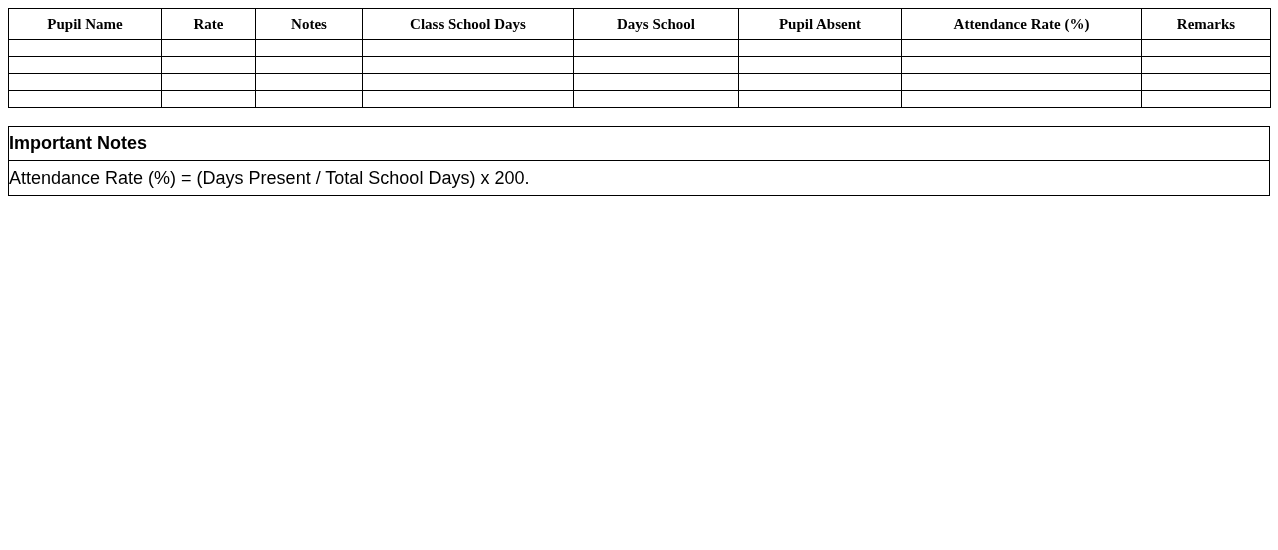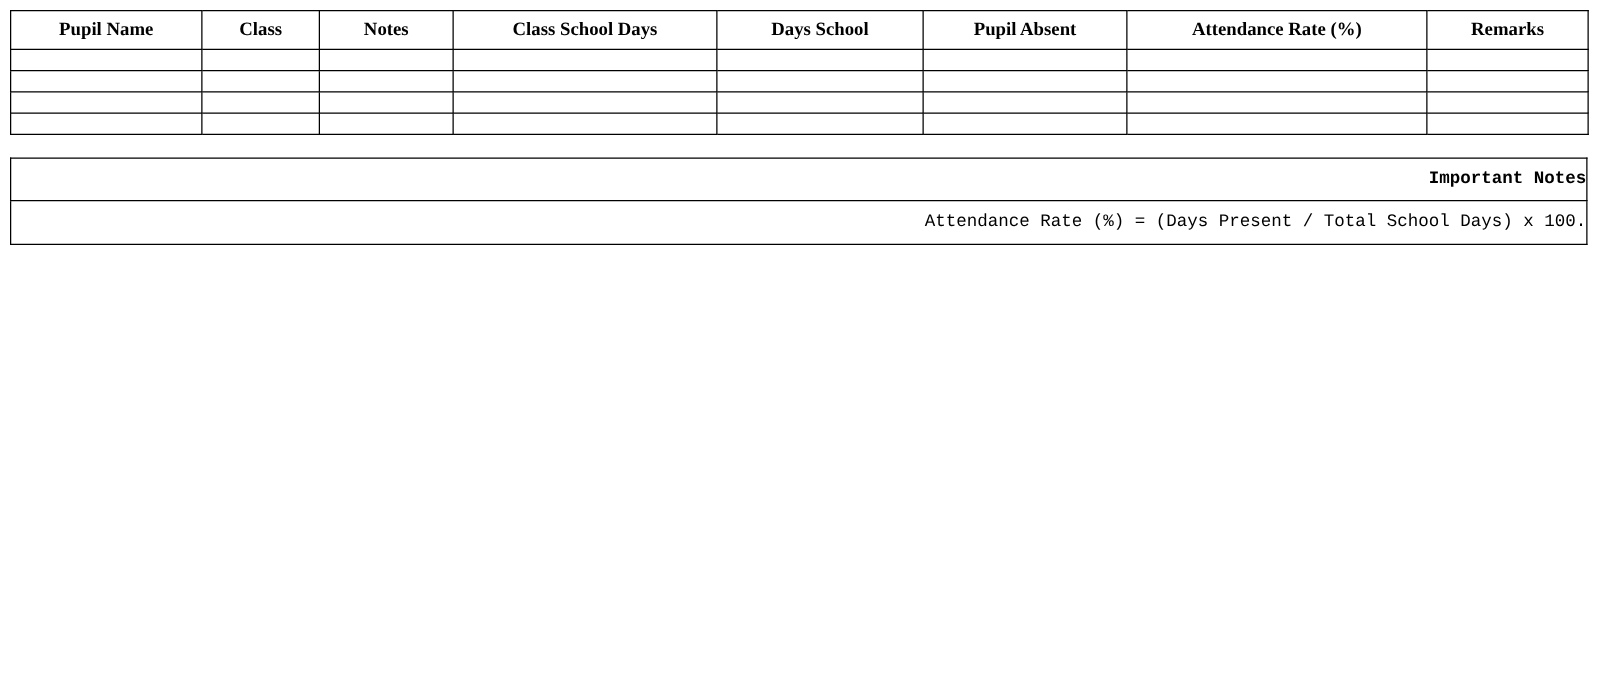--- a/index.html
+++ b/index.html
@@ -45,23 +45,23 @@
     white-space: nowrap;
   }
   #attendance-table td.blank-cell {
     height: 16px;
   }
   .spacer {
     height: 18px;
   }
   
   #notes-table td {
-    font-family: Liberation Mono, monospace;
-    font-size: 14px;
-    text-align: right;
+    font-family: Liberation Sans, sans-serif;
+    font-size: 18px;
+    text-align: left;
     height: 34px;
     line-height: 34px;
     vertical-align: middle;
     white-space: nowrap;
   }
   #notes-table td.notes-title {
     font-weight: bold;
     height: 33px;
     line-height: 33px;
   }
@@ -78,21 +78,21 @@
       <col style="width:107px">
       <col style="width:211px">
       <col style="width:165px">
       <col style="width:163px">
       <col style="width:240px">
       <col style="width:129px">
     </colgroup>
     <thead>
       <tr>
         <th>Pupil Name</th>
-        <th>Class</th>
+        <th>Rate</th>
         <th>Notes</th>
         <th>Class School Days</th>
         <th>Days School</th>
         <th>Pupil Absent</th>
         <th>Attendance Rate (%)</th>
         <th>Remarks</th>
       </tr>
     </thead>
     <tbody>
       <tr>
@@ -139,18 +139,18 @@
   </table>
 
   <div class="spacer"></div>
 
   <table class="grid" id="notes-table">
     <tbody>
       <tr>
         <td class="notes-title">Important Notes</td>
       </tr>
       <tr>
-        <td>Attendance Rate (%) = (Days Present / Total School Days) x 100.</td>
+        <td>Attendance Rate (%) = (Days Present / Total School Days) x 200.</td>
       </tr>
     </tbody>
   </table>
 
 </div>
 
 </body></html>

